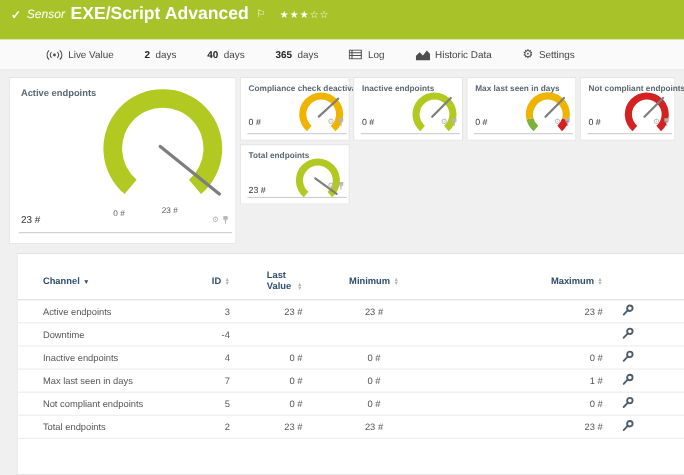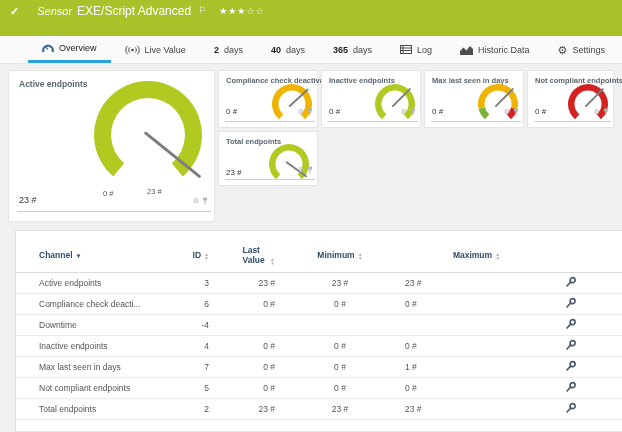--- a/index.html
+++ b/index.html
@@ -3,22 +3,22 @@
 <meta charset="utf-8">
 <style>
   * { margin:0; padding:0; box-sizing:border-box; }
   html,body { width:622px; height:432px; overflow:hidden; }
   body { font-family:"Liberation Sans", sans-serif; background:#f0f0f0; color:#444; }
 
   
   #app-header { height:36px; background:#a8c22a; color:#fff; padding:4px 10px 0 10px; }
   #header-line1 { display:flex; align-items:center; gap:5px; }
   #check-icon { font-size:11px; font-weight:bold; }
-  #sensor-kind { font-style:italic; font-size:11px; margin-left:13px; }
-  #sensor-title { font-size:12px; font-weight:normal; }
+  #sensor-kind { font-style:italic; font-size:11px; margin-left:0; }
+  #sensor-title { font-size:16px; font-weight:bold; }
   #flag-icon { font-size:9px; margin-left:2px; margin-top:-3px; }
   #priority-stars { font-size:9px; letter-spacing:1px; margin-left:8px; }
   #sensor-status { font-size:8px; font-weight:bold; margin-left:21px; margin-top:2px; }
 
   
   #tab-bar { height:28px; background:#fafafa; display:flex; align-items:stretch;
              border-bottom:1px solid #e6e6e6; padding-left:28px; }
   .tab { display:flex; align-items:center; gap:5px; padding:0 14px; font-size:9px;
          color:#444; cursor:pointer; position:relative; }
   .tab.active { border-bottom:3px solid #2aa3de; color:#222; }
@@ -57,21 +57,21 @@
   #table-panel { margin-left:15px; width:607px; height:202px; background:#fff;
                  border:1px solid #e3e3e3; border-right:none; padding-top:4px; overflow:hidden; }
   table { border-collapse:collapse; width:100%; table-layout:fixed; }
   th { font-size:8.5px; font-weight:bold; color:#2f4d6d; padding:10px 0 7px 0;
        border-bottom:1px solid #dcdcdc; vertical-align:middle; cursor:pointer; }
   td { font-size:8.5px; color:#555; height:21px; border-bottom:1px solid #ececec; }
   .col-channel { width:145px; text-align:left; padding-left:23px; }
   .col-id      { width:48px;  text-align:right; }
   .col-last    { width:66px;  text-align:right; }
   .col-min     { width:130px; text-align:center; }
-  .col-max     { width:143px; }
+  .col-max     { width:143px; text-align:right; }
   .col-action  { width:75px;  text-align:center; padding-right:30px; }
   td.col-channel { white-space:nowrap; overflow:hidden; }
   .sort-arrows { display:inline-flex; flex-direction:column; font-size:5px; line-height:4px;
                  color:#b5b5b5; margin-left:3px; vertical-align:middle; }
   .sorted-arrow { font-size:6px; color:#2f4d6d; margin-left:3px; }
   .hdr-two-line { display:inline-block; text-align:left; line-height:10px; }
   .row-action-icon { cursor:pointer; display:inline-block; }
 </style>
 </head>
 <body>
@@ -80,29 +80,20 @@
   <div id="header-line1">
     <span id="check-icon">✓</span>
     <span id="sensor-kind">Sensor</span>
     <span id="sensor-title">EXE/Script Advanced</span>
     <span id="flag-icon">⚐</span>
     <span id="priority-stars">★★★☆☆</span>
   </div>
 </div>
 
 <div id="tab-bar">
-    <div class="tab active">
-      <span class="tab-icon">
-        <svg width="12" height="10" viewBox="0 0 12 10">
-          <path d="M1.5 9 A 4.8 4.8 0 1 1 10.5 9" fill="none" stroke="#3e6e96" stroke-width="2.2"></path>
-          <line x1="6" y1="6.5" x2="3.4" y2="3.6" stroke="#3e6e96" stroke-width="1.2"></line>
-        </svg>
-      </span>
-      <span>Overview</span>
-    </div>
     <div class="tab">
       <span class="tab-icon">
         <svg width="15" height="10" viewBox="0 0 15 10">
           <circle cx="7.5" cy="5" r="1.3" fill="#4d4d4d"></circle>
           <path d="M4.9 2.4 a3.4 3.4 0 0 0 0 5.2 M2.6 0.8 a5.6 5.6 0 0 0 0 8.4 M10.1 2.4 a3.4 3.4 0 0 1 0 5.2 M12.4 0.8 a5.6 5.6 0 0 1 0 8.4" fill="none" stroke="#4d4d4d" stroke-width="1"></path>
         </svg>
       </span>
       <span>Live Value</span>
     </div>
     <div class="tab">
@@ -283,31 +274,20 @@
           <td class="col-id">3</td>
           <td class="col-last">23 #</td>
           <td class="col-min">23 #</td>
           <td class="col-max">23 #</td>
           <td class="col-action"><span class="row-action-icon"><svg width="12" height="12" viewBox="0 0 12 12">
                 <circle cx="7.6" cy="4.2" r="2.5" fill="none" stroke="#4e5d6c" stroke-width="1.7"></circle>
                 <line x1="5.6" y1="6.2" x2="2" y2="10" stroke="#4e5d6c" stroke-width="1.7" stroke-linecap="round"></line>
               </svg></span></td>
         </tr>
         <tr>
-          <td class="col-channel">Compliance check deacti...</td>
-          <td class="col-id">6</td>
-          <td class="col-last">0 #</td>
-          <td class="col-min">0 #</td>
-          <td class="col-max">0 #</td>
-          <td class="col-action"><span class="row-action-icon"><svg width="12" height="12" viewBox="0 0 12 12">
-                <circle cx="7.6" cy="4.2" r="2.5" fill="none" stroke="#4e5d6c" stroke-width="1.7"></circle>
-                <line x1="5.6" y1="6.2" x2="2" y2="10" stroke="#4e5d6c" stroke-width="1.7" stroke-linecap="round"></line>
-              </svg></span></td>
-        </tr>
-        <tr>
           <td class="col-channel">Downtime</td>
           <td class="col-id">-4</td>
           <td class="col-last"></td>
           <td class="col-min"></td>
           <td class="col-max"></td>
           <td class="col-action"><span class="row-action-icon"><svg width="12" height="12" viewBox="0 0 12 12">
                 <circle cx="7.6" cy="4.2" r="2.5" fill="none" stroke="#4e5d6c" stroke-width="1.7"></circle>
                 <line x1="5.6" y1="6.2" x2="2" y2="10" stroke="#4e5d6c" stroke-width="1.7" stroke-linecap="round"></line>
               </svg></span></td>
         </tr>

